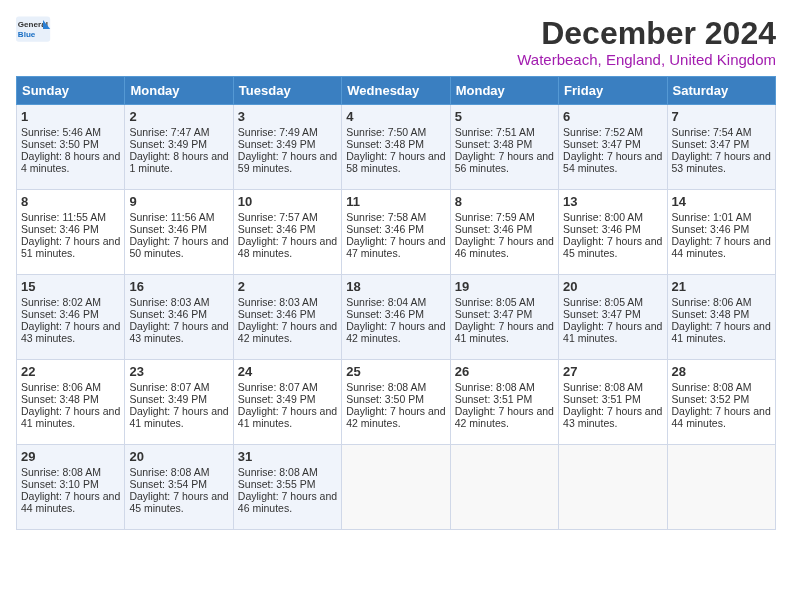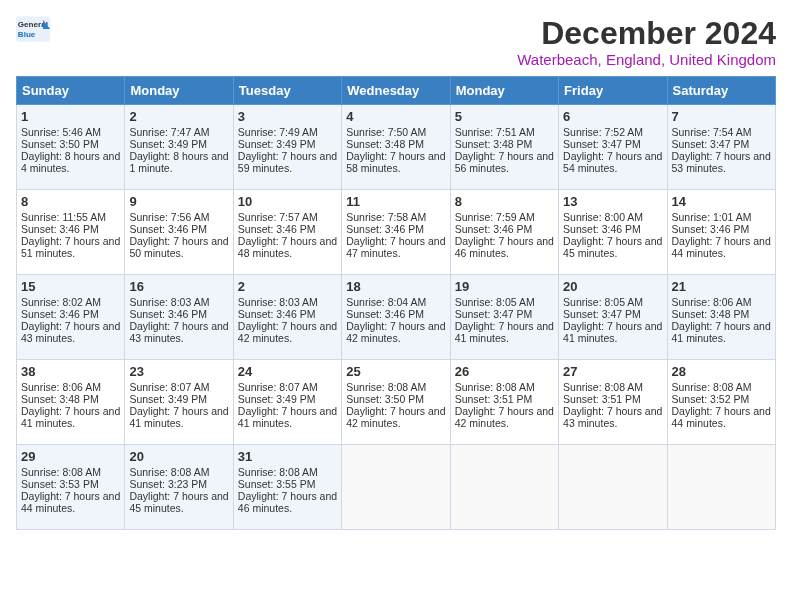--- a/index.html
+++ b/index.html
@@ -115,48 +115,48 @@
         <td><span class="day-num">1</span><span>Sunrise: 5:46 AM</span><br><span>Sunset: 3:50 PM</span><br><span>Daylight: 8 hours and 4 minutes.</span></td>
         <td><span class="day-num">2</span><span>Sunrise: 7:47 AM</span><br><span>Sunset: 3:49 PM</span><br><span>Daylight: 8 hours and 1 minute.</span></td>
         <td><span class="day-num">3</span><span>Sunrise: 7:49 AM</span><br><span>Sunset: 3:49 PM</span><br><span>Daylight: 7 hours and 59 minutes.</span></td>
         <td><span class="day-num">4</span><span>Sunrise: 7:50 AM</span><br><span>Sunset: 3:48 PM</span><br><span>Daylight: 7 hours and 58 minutes.</span></td>
         <td><span class="day-num">5</span><span>Sunrise: 7:51 AM</span><br><span>Sunset: 3:48 PM</span><br><span>Daylight: 7 hours and 56 minutes.</span></td>
         <td><span class="day-num">6</span><span>Sunrise: 7:52 AM</span><br><span>Sunset: 3:47 PM</span><br><span>Daylight: 7 hours and 54 minutes.</span></td>
         <td><span class="day-num">7</span><span>Sunrise: 7:54 AM</span><br><span>Sunset: 3:47 PM</span><br><span>Daylight: 7 hours and 53 minutes.</span></td>
       </tr>
       <tr>
         <td><span class="day-num">8</span><span>Sunrise: 11:55 AM</span><br><span>Sunset: 3:46 PM</span><br><span>Daylight: 7 hours and 51 minutes.</span></td>
-        <td><span class="day-num">9</span><span>Sunrise: 7:56 AM</span><br><span>Sunset: 3:46 PM</span><br><span>Daylight: 7 hours and 50 minutes.</span></td>
+        <td><span class="day-num">9</span><span>Sunrise: 11:56 AM</span><br><span>Sunset: 3:46 PM</span><br><span>Daylight: 7 hours and 50 minutes.</span></td>
         <td><span class="day-num">10</span><span>Sunrise: 7:57 AM</span><br><span>Sunset: 3:46 PM</span><br><span>Daylight: 7 hours and 48 minutes.</span></td>
         <td><span class="day-num">11</span><span>Sunrise: 7:58 AM</span><br><span>Sunset: 3:46 PM</span><br><span>Daylight: 7 hours and 47 minutes.</span></td>
         <td><span class="day-num">8</span><span>Sunrise: 7:59 AM</span><br><span>Sunset: 3:46 PM</span><br><span>Daylight: 7 hours and 46 minutes.</span></td>
         <td><span class="day-num">13</span><span>Sunrise: 8:00 AM</span><br><span>Sunset: 3:46 PM</span><br><span>Daylight: 7 hours and 45 minutes.</span></td>
         <td><span class="day-num">14</span><span>Sunrise: 1:01 AM</span><br><span>Sunset: 3:46 PM</span><br><span>Daylight: 7 hours and 44 minutes.</span></td>
       </tr>
       <tr>
         <td><span class="day-num">15</span><span>Sunrise: 8:02 AM</span><br><span>Sunset: 3:46 PM</span><br><span>Daylight: 7 hours and 43 minutes.</span></td>
         <td><span class="day-num">16</span><span>Sunrise: 8:03 AM</span><br><span>Sunset: 3:46 PM</span><br><span>Daylight: 7 hours and 43 minutes.</span></td>
         <td><span class="day-num">2</span><span>Sunrise: 8:03 AM</span><br><span>Sunset: 3:46 PM</span><br><span>Daylight: 7 hours and 42 minutes.</span></td>
         <td><span class="day-num">18</span><span>Sunrise: 8:04 AM</span><br><span>Sunset: 3:46 PM</span><br><span>Daylight: 7 hours and 42 minutes.</span></td>
         <td><span class="day-num">19</span><span>Sunrise: 8:05 AM</span><br><span>Sunset: 3:47 PM</span><br><span>Daylight: 7 hours and 41 minutes.</span></td>
         <td><span class="day-num">20</span><span>Sunrise: 8:05 AM</span><br><span>Sunset: 3:47 PM</span><br><span>Daylight: 7 hours and 41 minutes.</span></td>
         <td><span class="day-num">21</span><span>Sunrise: 8:06 AM</span><br><span>Sunset: 3:48 PM</span><br><span>Daylight: 7 hours and 41 minutes.</span></td>
       </tr>
       <tr>
-        <td><span class="day-num">38</span><span>Sunrise: 8:06 AM</span><br><span>Sunset: 3:48 PM</span><br><span>Daylight: 7 hours and 41 minutes.</span></td>
+        <td><span class="day-num">22</span><span>Sunrise: 8:06 AM</span><br><span>Sunset: 3:48 PM</span><br><span>Daylight: 7 hours and 41 minutes.</span></td>
         <td><span class="day-num">23</span><span>Sunrise: 8:07 AM</span><br><span>Sunset: 3:49 PM</span><br><span>Daylight: 7 hours and 41 minutes.</span></td>
         <td><span class="day-num">24</span><span>Sunrise: 8:07 AM</span><br><span>Sunset: 3:49 PM</span><br><span>Daylight: 7 hours and 41 minutes.</span></td>
         <td><span class="day-num">25</span><span>Sunrise: 8:08 AM</span><br><span>Sunset: 3:50 PM</span><br><span>Daylight: 7 hours and 42 minutes.</span></td>
         <td><span class="day-num">26</span><span>Sunrise: 8:08 AM</span><br><span>Sunset: 3:51 PM</span><br><span>Daylight: 7 hours and 42 minutes.</span></td>
         <td><span class="day-num">27</span><span>Sunrise: 8:08 AM</span><br><span>Sunset: 3:51 PM</span><br><span>Daylight: 7 hours and 43 minutes.</span></td>
         <td><span class="day-num">28</span><span>Sunrise: 8:08 AM</span><br><span>Sunset: 3:52 PM</span><br><span>Daylight: 7 hours and 44 minutes.</span></td>
       </tr>
       <tr>
-        <td><span class="day-num">29</span><span>Sunrise: 8:08 AM</span><br><span>Sunset: 3:53 PM</span><br><span>Daylight: 7 hours and 44 minutes.</span></td>
-        <td><span class="day-num">20</span><span>Sunrise: 8:08 AM</span><br><span>Sunset: 3:23 PM</span><br><span>Daylight: 7 hours and 45 minutes.</span></td>
+        <td><span class="day-num">29</span><span>Sunrise: 8:08 AM</span><br><span>Sunset: 3:10 PM</span><br><span>Daylight: 7 hours and 44 minutes.</span></td>
+        <td><span class="day-num">20</span><span>Sunrise: 8:08 AM</span><br><span>Sunset: 3:54 PM</span><br><span>Daylight: 7 hours and 45 minutes.</span></td>
         <td><span class="day-num">31</span><span>Sunrise: 8:08 AM</span><br><span>Sunset: 3:55 PM</span><br><span>Daylight: 7 hours and 46 minutes.</span></td>
         <td class="empty-cell"></td>
         <td class="empty-cell"></td>
         <td class="empty-cell"></td>
         <td class="empty-cell"></td>
       </tr>
     </tbody>
 </table>
 
 </body></html>

